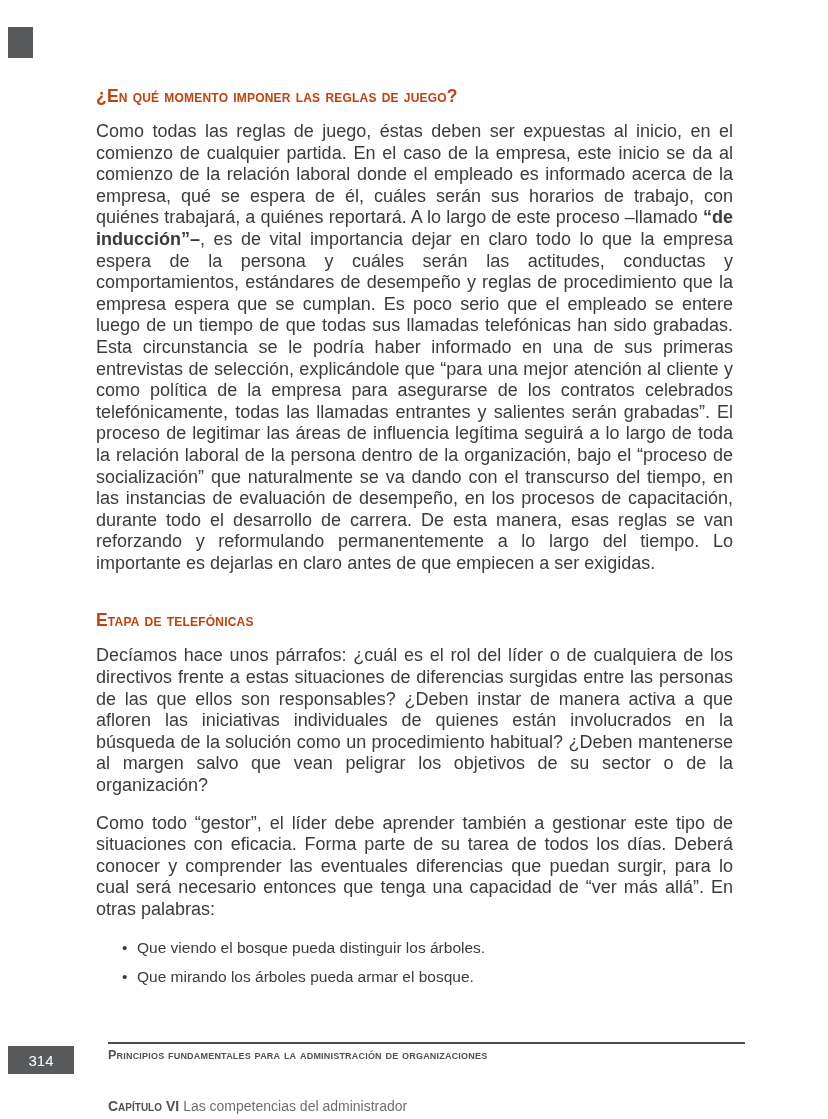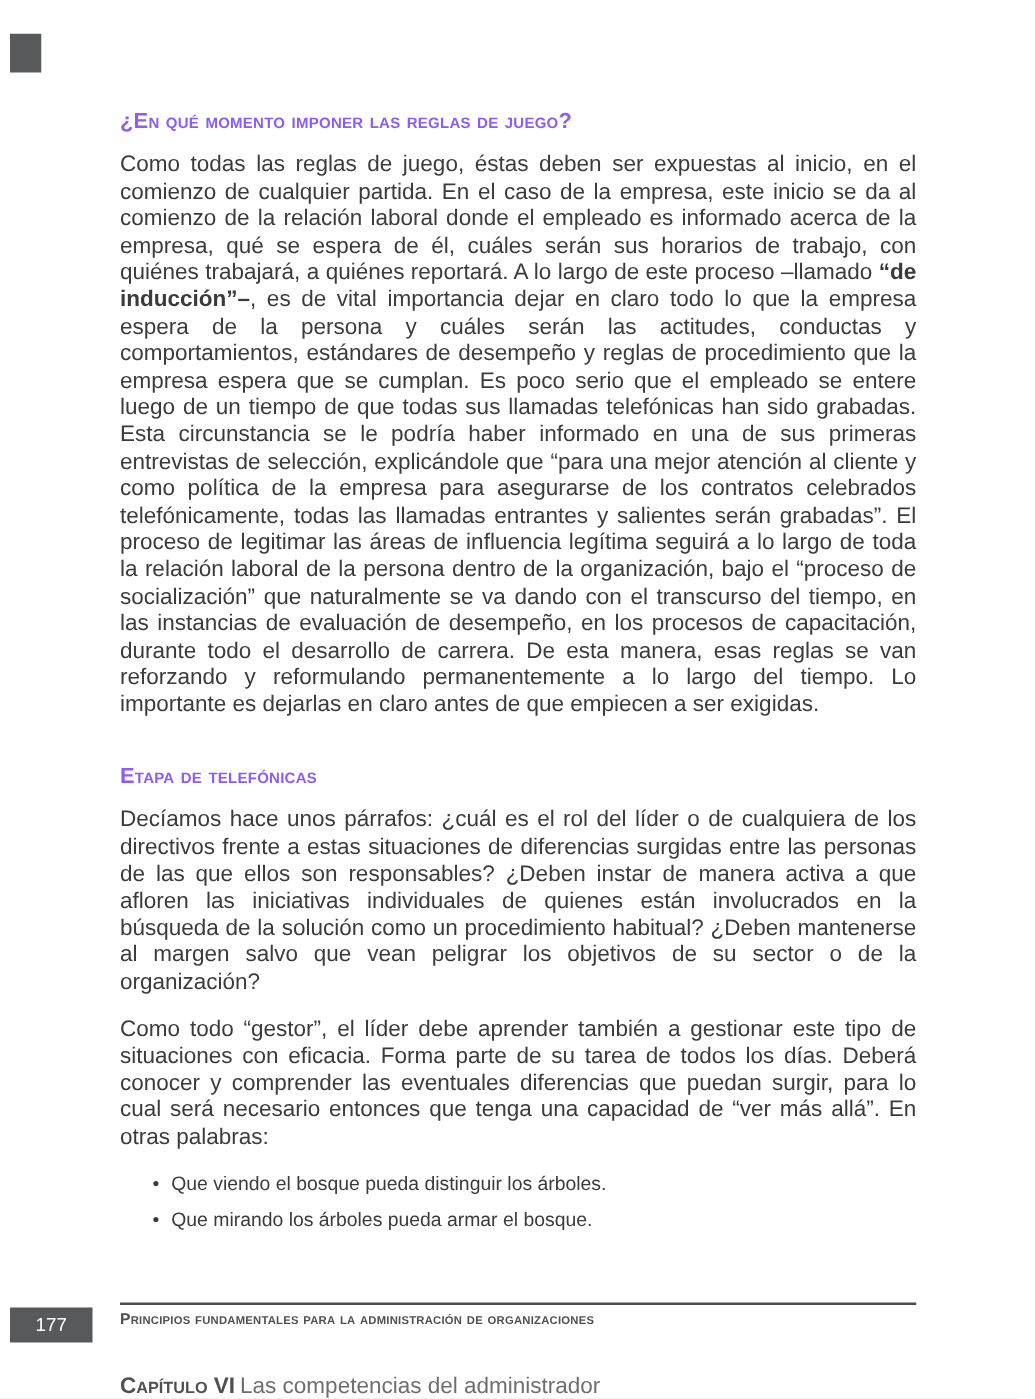--- a/index.html
+++ b/index.html
@@ -29,21 +29,21 @@
     position: absolute;
     left: 96px;
     top: 86px;
     width: 637px;
   }
   .section-heading {
     font-size: 17.5px;
     font-weight: bold;
     font-variant: small-caps;
     letter-spacing: 0.2px;
-    color: #8b5cf6;
+    color: #c2410c;
     margin: 0 0 14px 0;
   }
   .section-heading.spaced {
     margin-top: 36px;
   }
   .para {
     font-size: 18px;
     line-height: 21.6px;
     text-align: justify;
     margin: 0 0 16px 0;
@@ -83,39 +83,39 @@
     height: 28px;
     background: #58595b;
     color: #ffffff;
     font-size: 15px;
     display: flex;
     align-items: center;
     justify-content: center;
   }
   .footer-textblock {
     position: absolute;
-    left: 96px;
+    left: 108px;
     top: 0;
     width: 637px;
   }
   .footer-rule {
     border-top: 2px solid #4d4d4d;
     width: 100%;
     margin-bottom: 4px;
   }
   .footer-line1 {
     font-variant: small-caps;
     font-weight: bold;
     font-size: 12.5px;
     letter-spacing: 0.2px;
     color: #4f5052;
     margin-bottom: 2px;
   }
   .footer-line2 {
-    font-size: 18px;
+    font-size: 14px;
     color: #6d6e71;
     margin-top: 36px;
   }
   .footer-line2 .chap {
     font-variant: small-caps;
     font-weight: bold;
     color: #4f5052;
     margin-right: 4px;
   }
 </style>
@@ -142,21 +142,21 @@
       <li>Que viendo el bosque pueda distinguir los árboles.</li>
       <li>Que mirando los árboles pueda armar el bosque.</li>
     </ul>
 
 
 
   </main>
 
   <footer class="footer">
     <div class="page-badge">
-      <span>177</span>
+      <span>314</span>
     </div>
     <div class="footer-textblock">
       <div class="footer-rule"></div>
       <div class="footer-line1">Principios fundamentales para la administración de organizaciones</div>
       <div class="footer-line2">
         <span class="chap">Capítulo VI</span><span>Las competencias del administrador</span>
       </div>
     </div>
   </footer>
 

